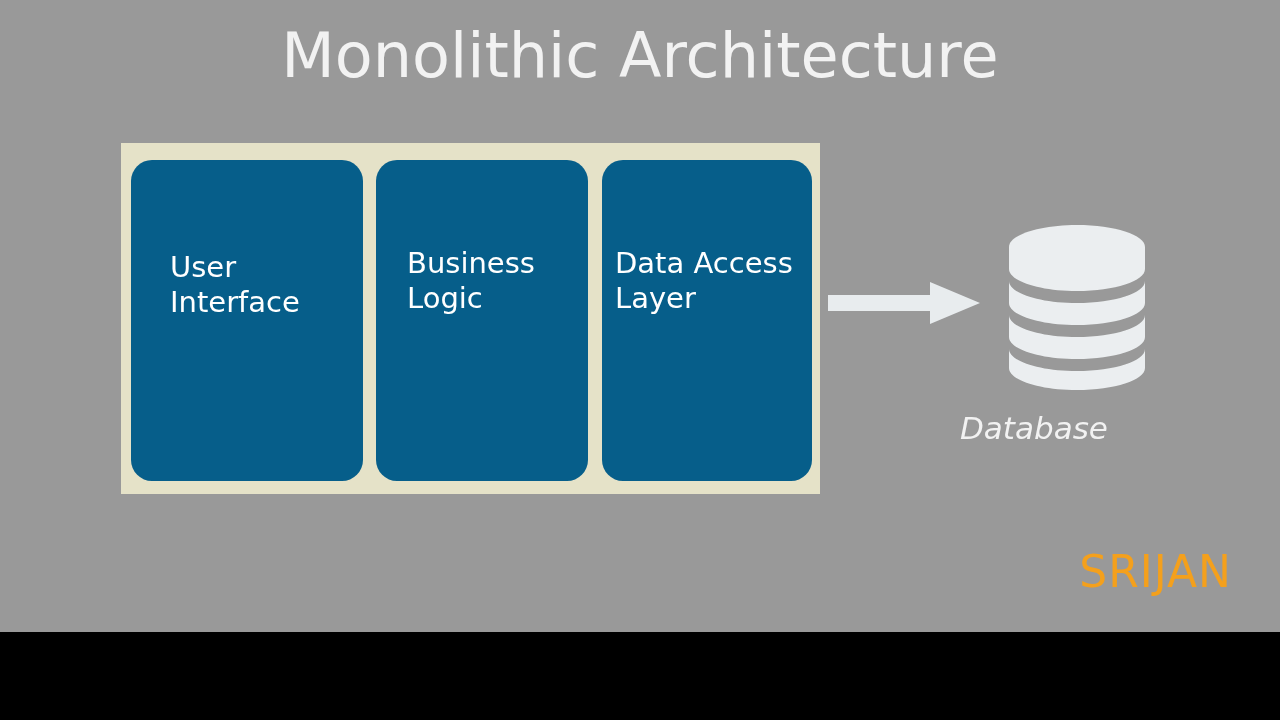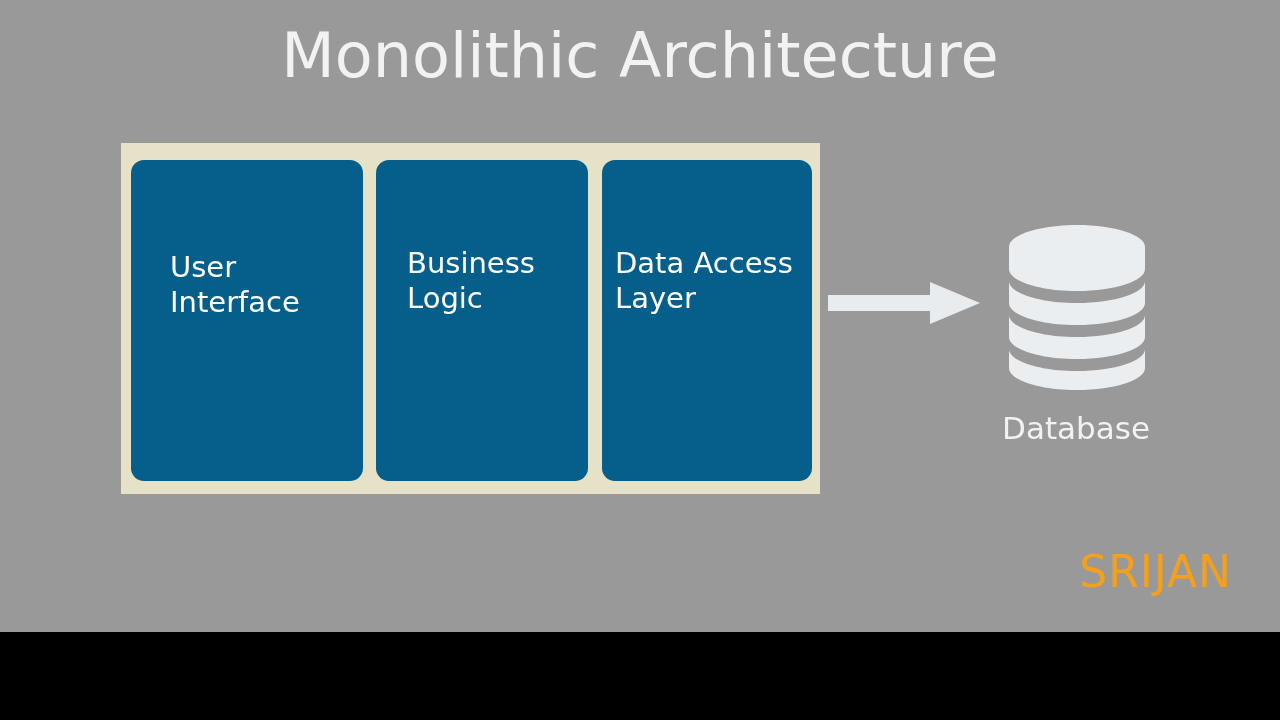--- a/index.html
+++ b/index.html
@@ -56,21 +56,21 @@
     top: 143px;
     width: 699px;
     height: 351px;
     background: #E5E2C8;
   }
   .layer-box {
     position: absolute;
     top: 160px;
     height: 321px;
     background: #065E8A;
-    border-radius: 13px;
+    border-radius: 21px;
     box-sizing: border-box;
     color: #ffffff;
     font-size: 29px;
     line-height: 1.22;
   }
   .layer-box .layer-label {
     position: absolute;
     left: 38px;
     right: 14px;
     display: block;
@@ -100,24 +100,25 @@
     left: 1009px;
     top: 225px;
     width: 136px;
     height: 165px;
   }
   .db-label {
     position: absolute;
     left: 960px;
     top: 410px;
     width: 232px;
-    text-align: center;
+    text-align: left;
     color: #f2f2f2;
     font-size: 31px;
     white-space: nowrap;
+    font-style: italic;
   }
 
   
   .brand {
     position: absolute;
     left: 988px;
     top: 546px;
     width: 244px;
     text-align: right;
     color: #F4A01C;

